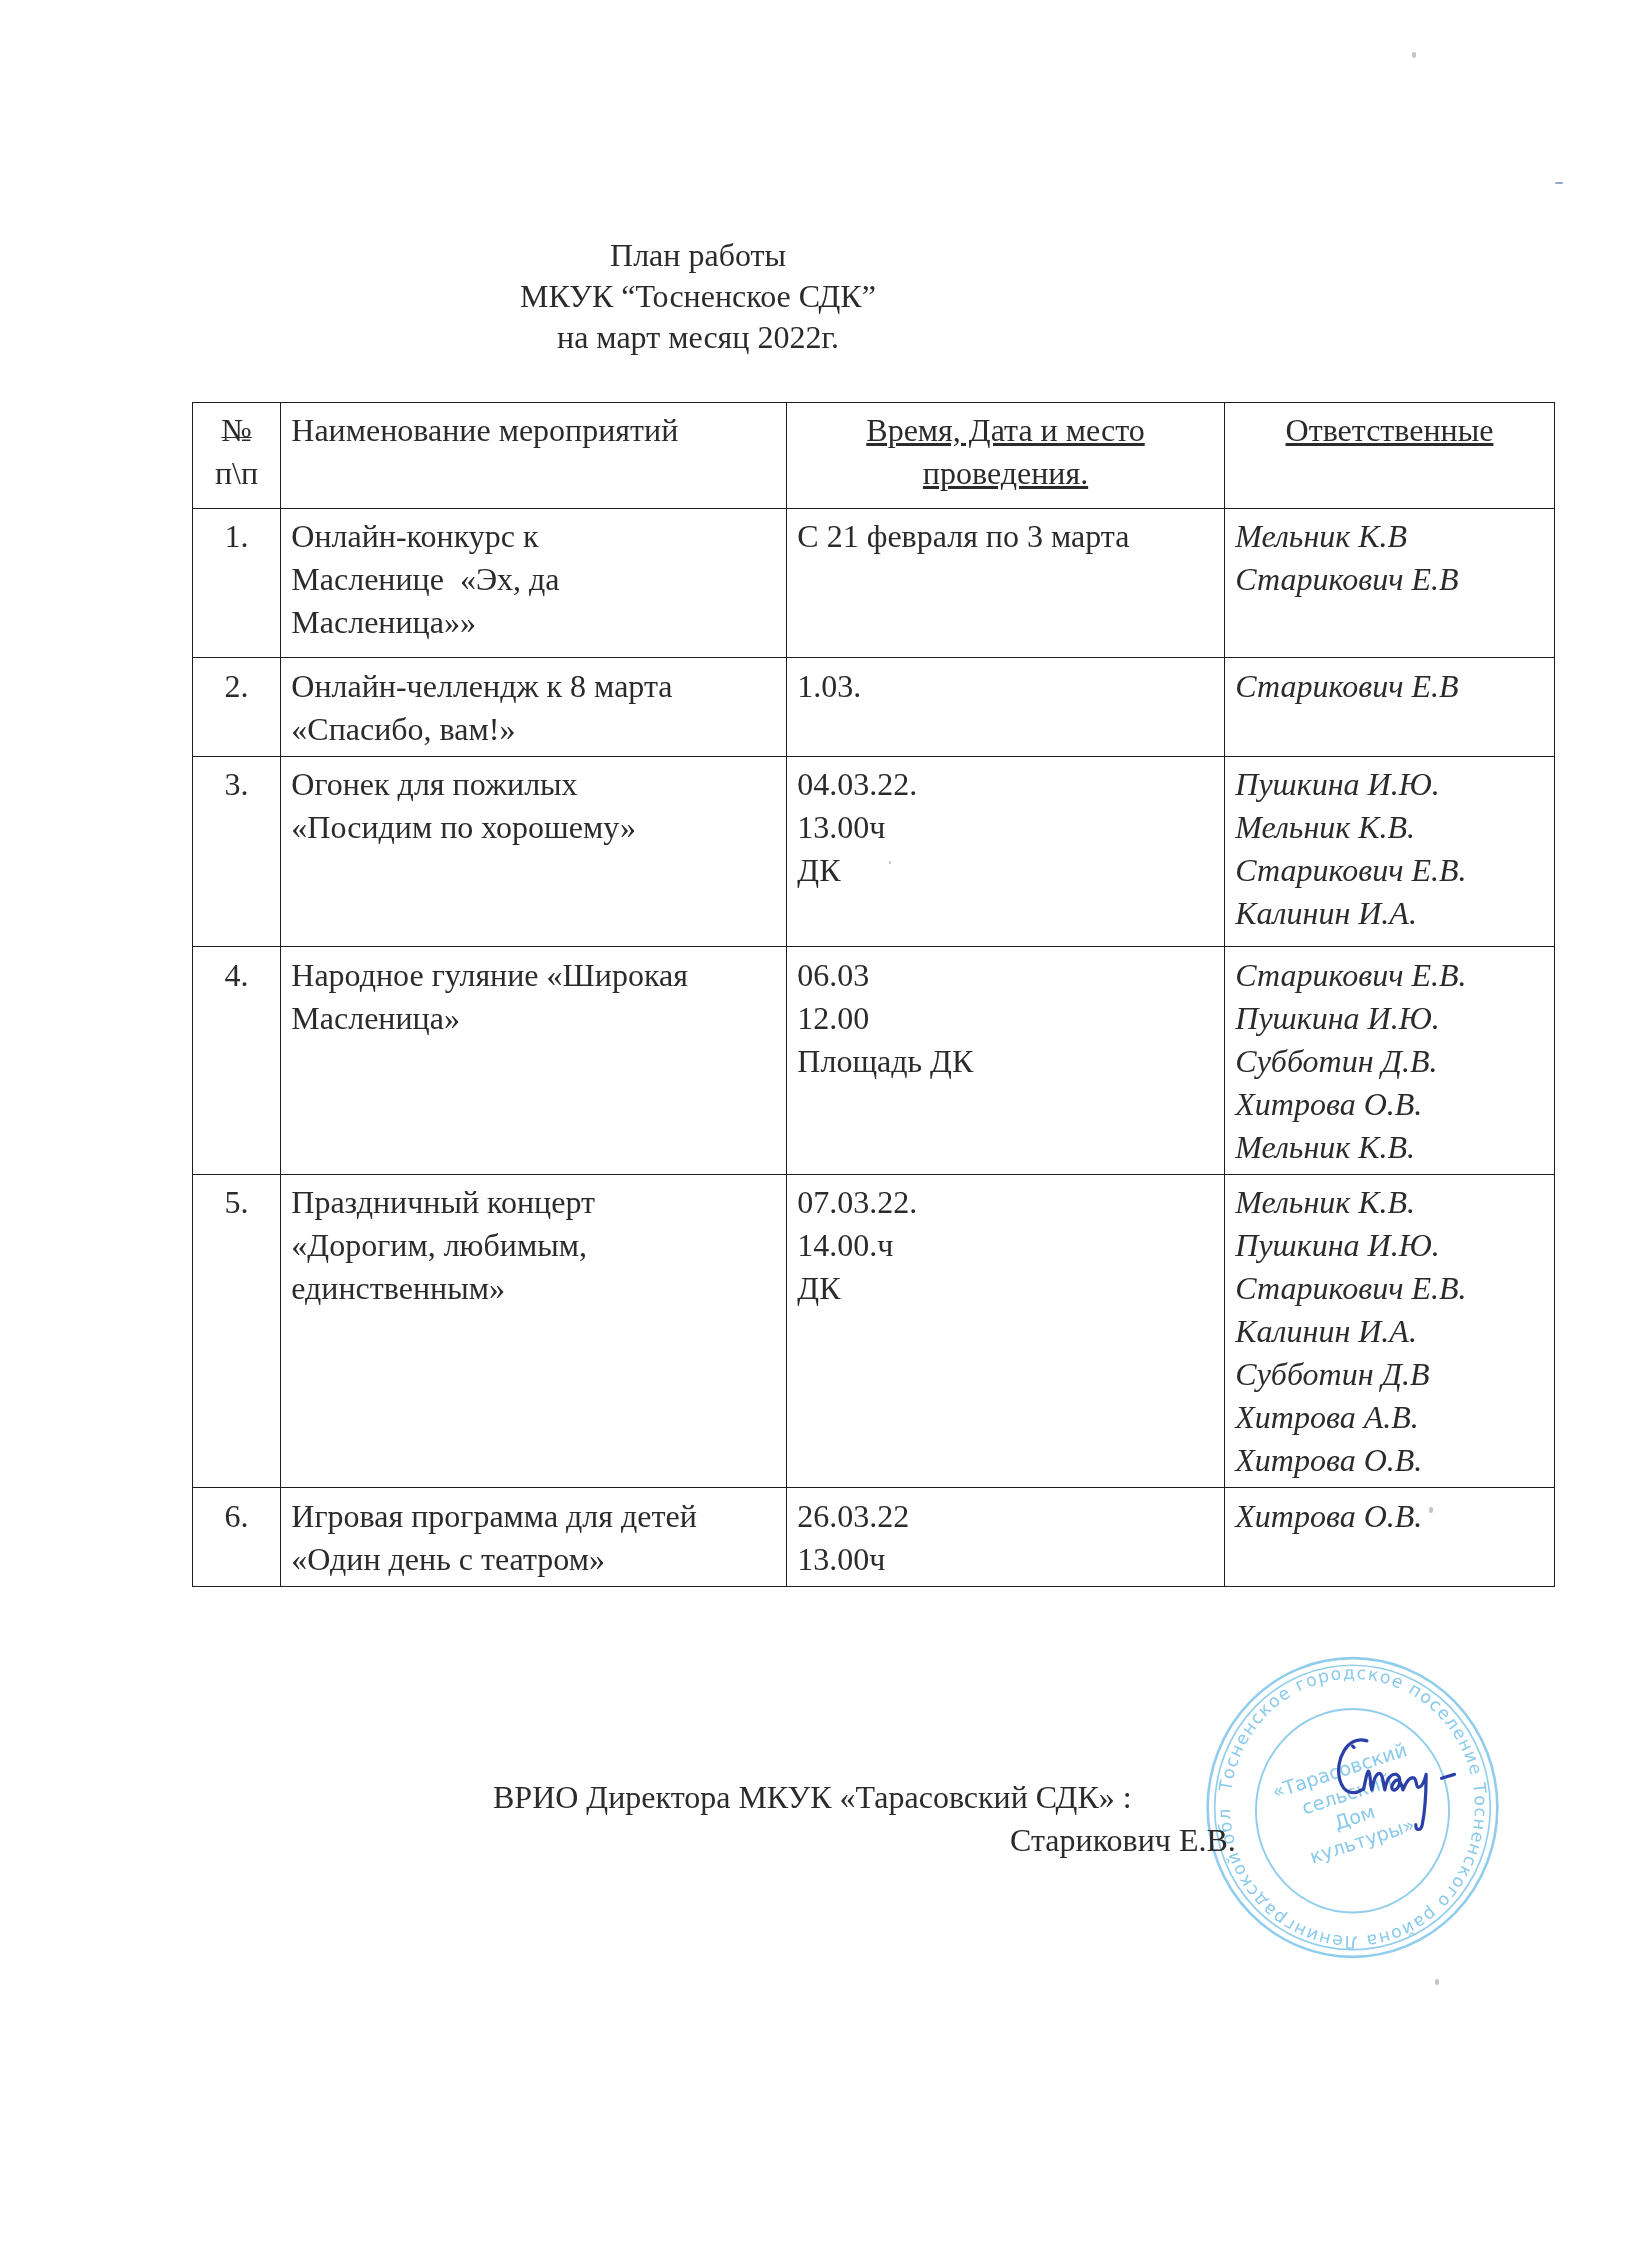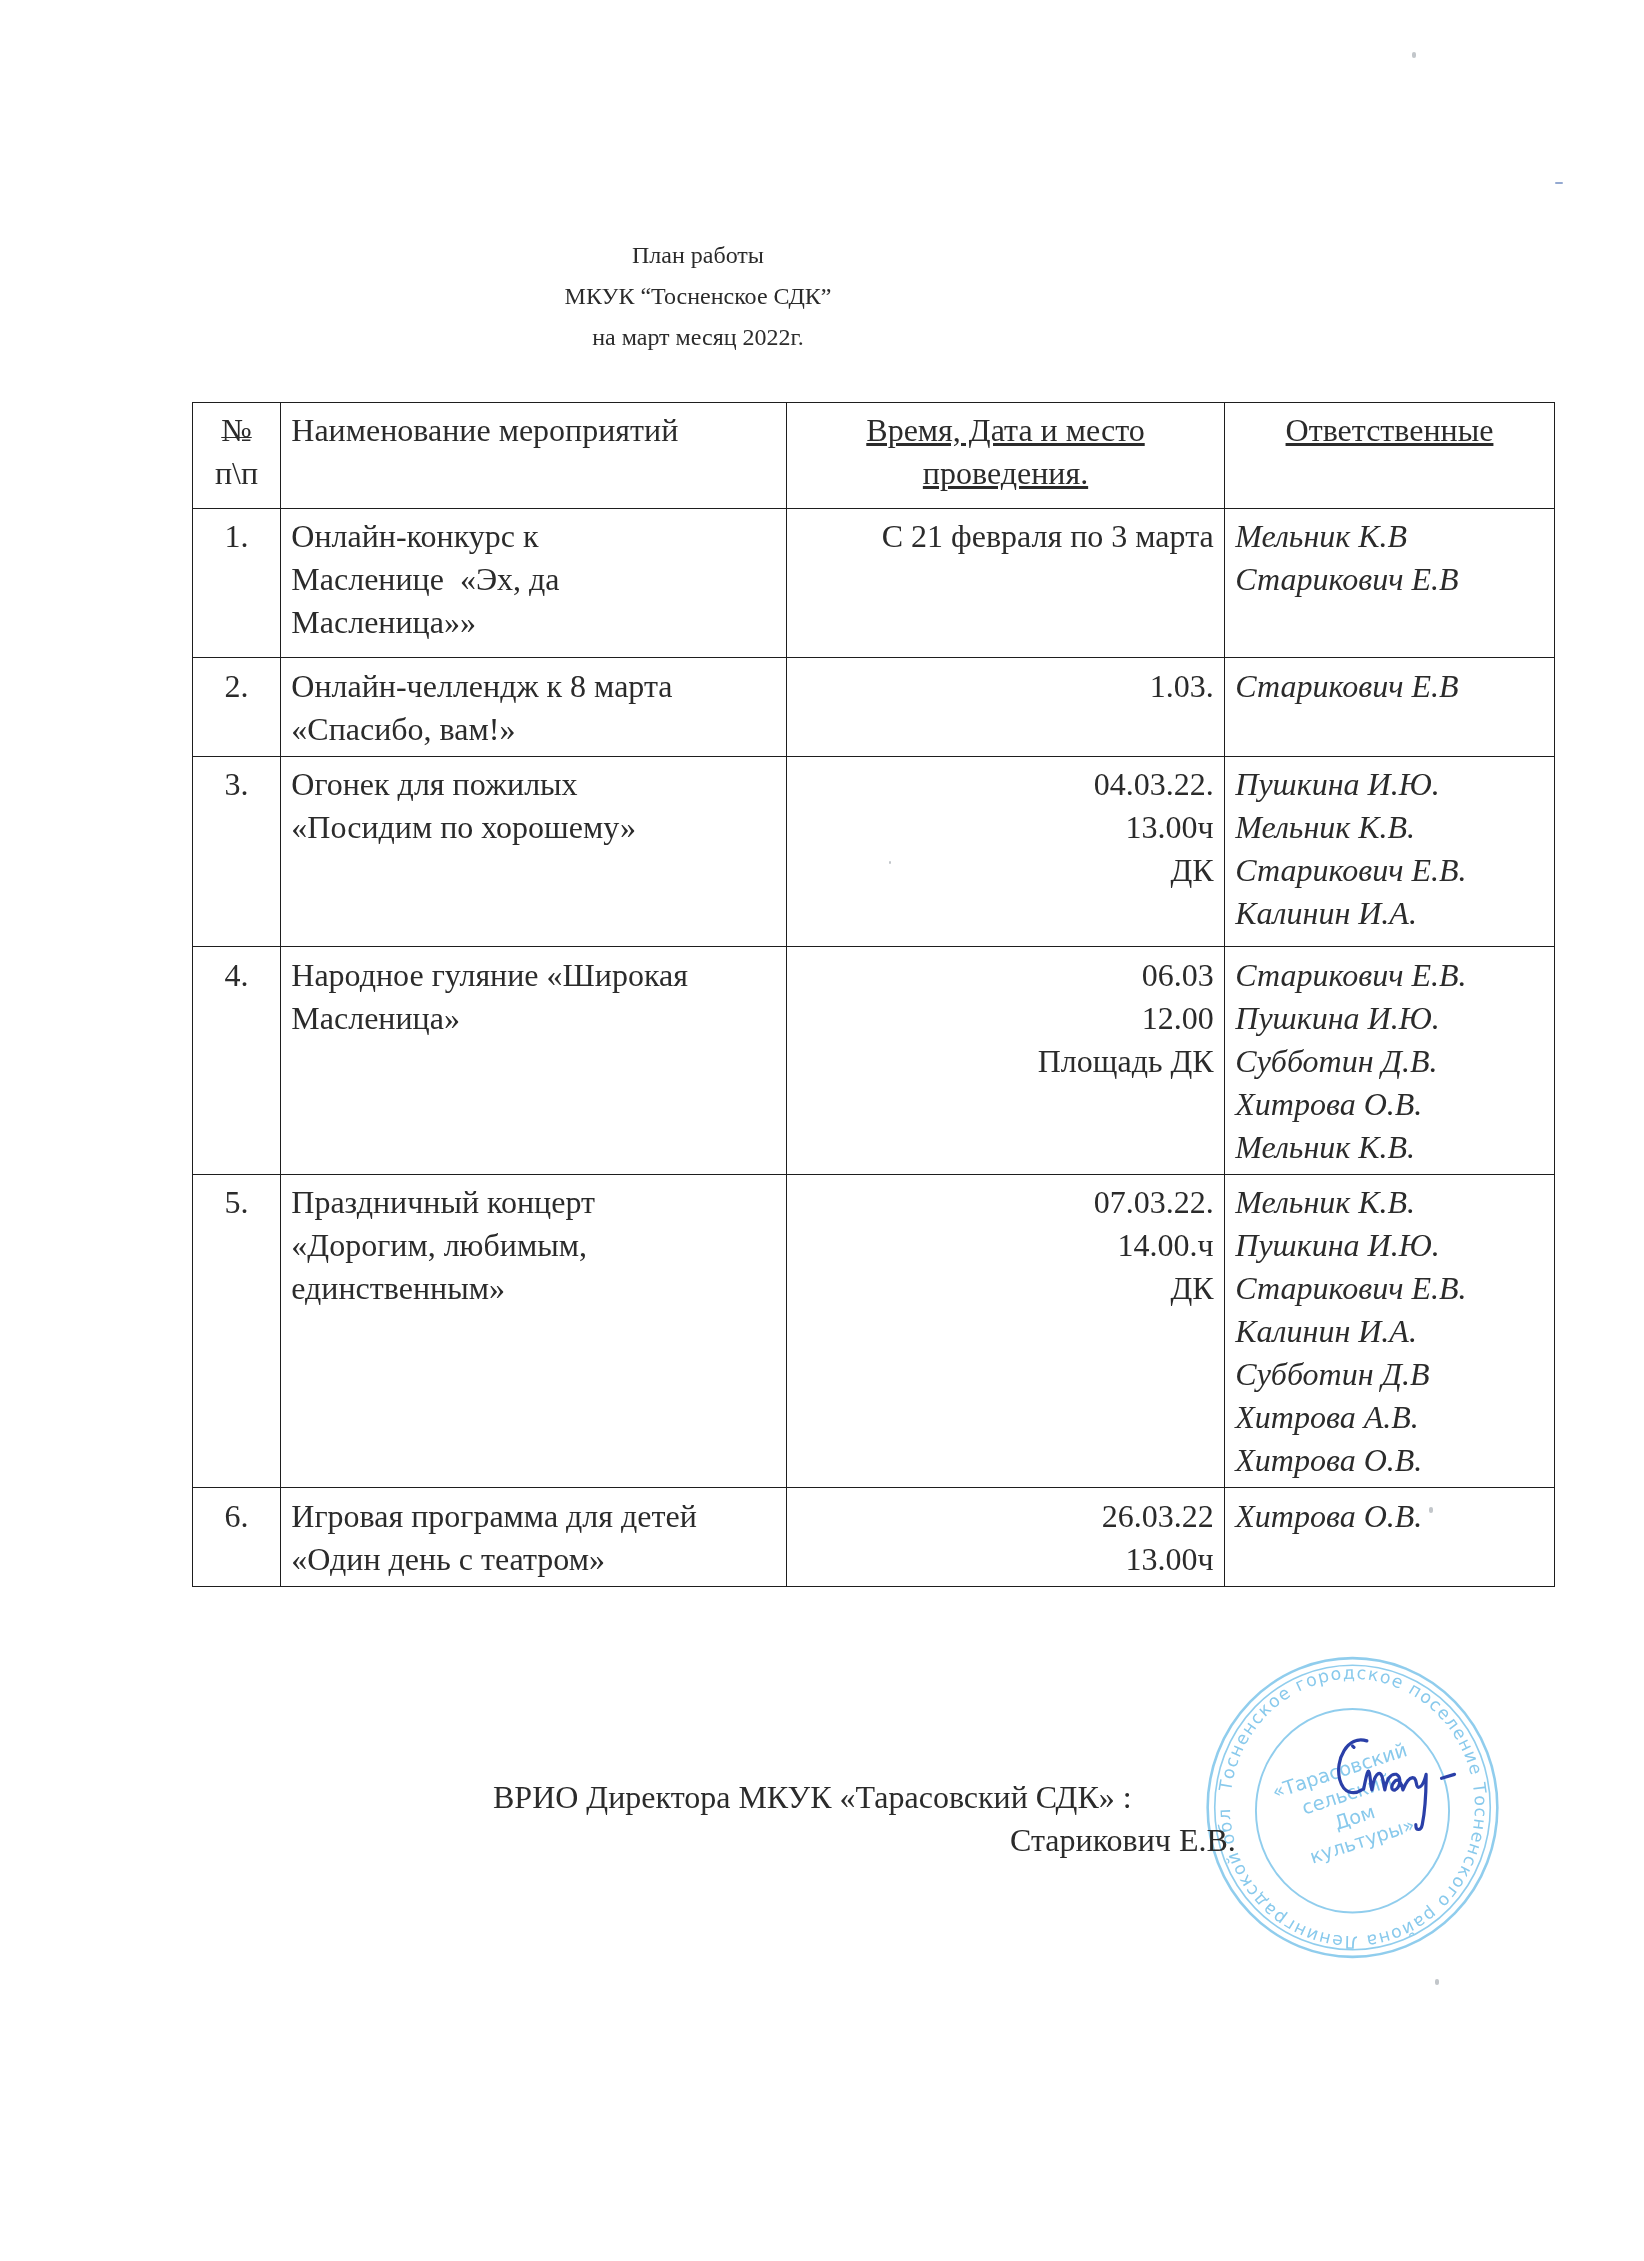--- a/index.html
+++ b/index.html
@@ -14,21 +14,21 @@
       overflow: hidden;
       font-family: "Liberation Serif", "DejaVu Serif", serif;
       color: #2b2b2b;
     }
     .title-block {
       position: absolute;
       left: 0;
       top: 235px;
       width: 1396px;
       text-align: center;
-      font-size: 24px;
+      font-size: 32px;
       line-height: 41px;
     }
     .title-line {
       display: block;
     }
     table.plan {
       position: absolute;
       left: 192px;
       top: 402px;
       width: 1363px;
@@ -42,21 +42,21 @@
       vertical-align: top;
       padding: 6.4px 10.3px 5.2px 10.3px;
       font-weight: normal;
     }
     col.c-num { width: 88px; }
     col.c-name { width: 506px; }
     col.c-time { width: 438px; }
     col.c-resp { width: 330px; }
     .num-cell { text-align: center; padding-left: 2.6px !important; padding-right: 2.6px !important; }
     .name-cell { text-align: left; }
-    .time-cell { text-align: right; }
+    .time-cell { text-align: left; }
     .resp-cell { text-align: left; font-style: italic; }
     .hdr-center { text-align: center; text-decoration: underline; }
     .line { display: block; }
     tr.r-head td, tr.r-head th { height: 93px; }
     tr.r1 td { height: 137px; }
     tr.r2 td { height: 81px; }
     tr.r3 td { height: 178px; }
     tr.r4 td { height: 205px; }
     tr.r5 td { height: 298px; }
     tr.r6 td { height: 85px; }

